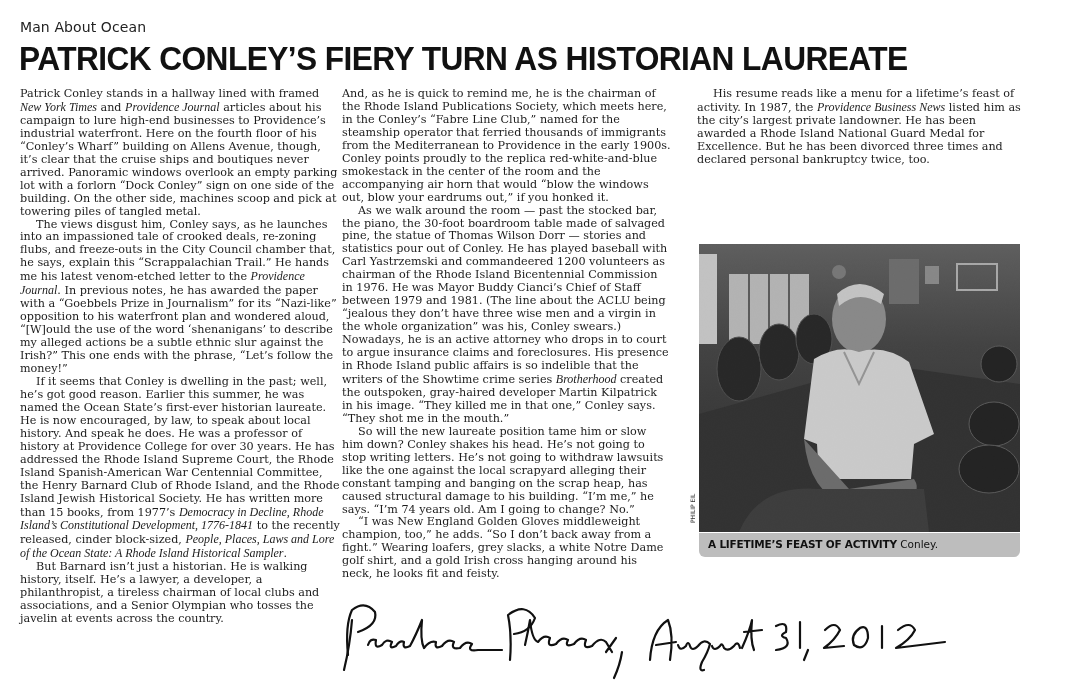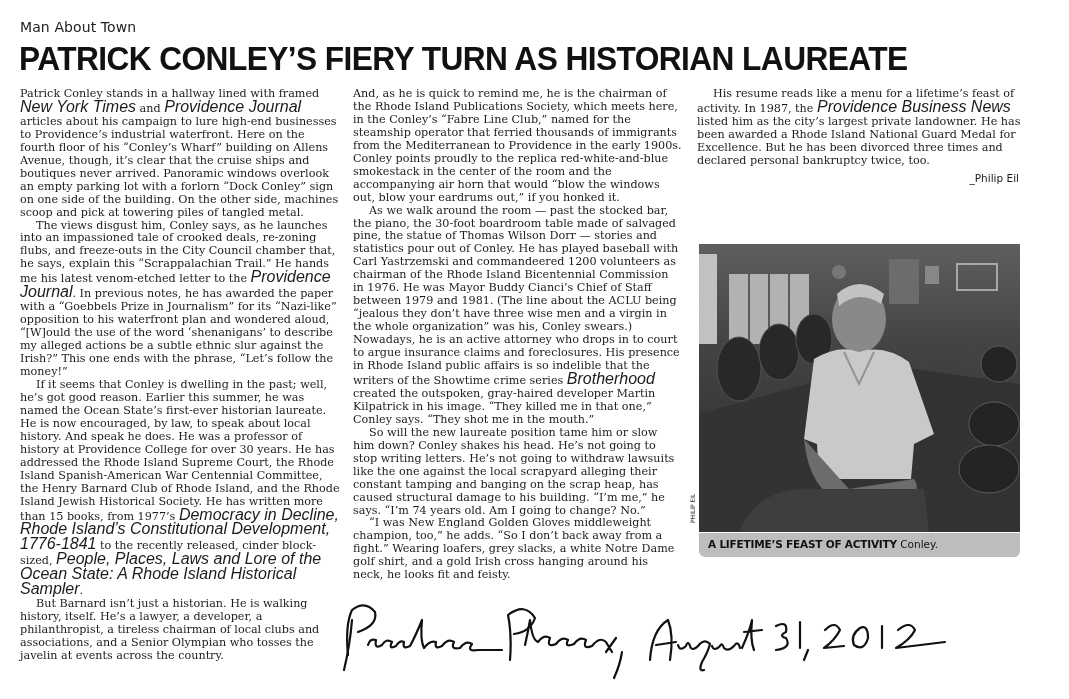--- a/index.html
+++ b/index.html
@@ -20,23 +20,23 @@
   }
 
   .col {
     position: absolute; top: 88px;
     font-family: "DejaVu Serif", serif; font-size: 11.2px; line-height: 12.95px;
     color: #1c1c1c; text-align: left;
   }
   .col p { text-indent: 0; }
   .col p.ind { text-indent: 16px; }
   .col1 { left: 20px; width: 320px; }
-  .col2 { left: 353px; width: 329px; }
+  .col2 { left: 342px; width: 329px; }
   .col3 { left: 697px; width: 330px; }
-  .col i { font-family: Liberation Sans, sans-serif; font-size: 16px; text-align: center; }
+  .col i { font-family: Liberation Serif, serif; font-size: 12px; text-align: center; }
 
   .byline {
     text-align: right; font-family: "DejaVu Sans", sans-serif; font-size: 10.5px;
     margin-top: 4px; padding-right: 8px;
   }
 
   .photo-wrap { position: absolute; left: 697px; top: 242px; width: 325px; height: 318px; }
   .photo {
     position: absolute; left: 2px; top: 2px; width: 321px; height: 288px;
     background: #2a2a2a; overflow: hidden;
@@ -52,38 +52,37 @@
     padding: 5px 0 8px 9px; font-family: "DejaVu Sans", sans-serif; font-size: 10.5px; color: #111;
     white-space: nowrap;
   }
   .caption b { font-weight: 700; letter-spacing: -0.2px; }
 
   .signature { position: absolute; left: 330px; top: 590px; width: 650px; height: 100px; }
 </style>
 </head>
 <body>
 
-<div class="kicker">Man About Town</div>
+<div class="kicker">Man About Ocean</div>
 <h1 class="headline">PATRICK CONLEY’S FIERY TURN AS HISTORIAN LAUREATE</h1>
 
 <div class="col col1">
     <p><span>Patrick Conley stands in a hallway lined with framed </span><i>New York Times</i><span> and </span><i>Providence Journal</i><span> articles about his campaign to lure high-end businesses to Providence’s industrial waterfront. Here on the fourth floor of his “Conley’s Wharf” building on Allens Avenue, though, it’s clear that the cruise ships and boutiques never arrived. Panoramic windows overlook an empty parking lot with a forlorn “Dock Conley” sign on one side of the building. On the other side, machines scoop and pick at towering piles of tangled metal.</span></p>
     <p class="ind"><span>The views disgust him, Conley says, as he launches into an impassioned tale of crooked deals, re-zoning flubs, and freeze-outs in the City Council chamber that, he says, explain this “Scrappalachian Trail.” He hands me his latest venom-etched letter to the </span><i>Providence Journal</i><span>. In previous notes, he has awarded the paper with a “Goebbels Prize in Journalism” for its “Nazi-like” opposition to his waterfront plan and wondered aloud, “[W]ould the use of the word ‘shenanigans’ to describe my alleged actions be a subtle ethnic slur against the Irish?” This one ends with the phrase, “Let’s follow the money!”</span></p>
     <p class="ind"><span>If it seems that Conley is dwelling in the past; well, he’s got good reason. Earlier this summer, he was named the Ocean State’s first-ever historian laureate. He is now encouraged, by law, to speak about local history. And speak he does. He was a professor of history at Providence College for over 30 years. He has addressed the Rhode Island Supreme Court, the Rhode Island Spanish-American War Centennial Committee, the Henry Barnard Club of Rhode Island, and the Rhode Island Jewish Historical Society. He has written more than 15 books, from 1977’s </span><i>Democracy in Decline, Rhode Island’s Constitutional Development, 1776-1841</i><span> to the recently released, cinder block-sized, </span><i>People, Places, Laws and Lore of the Ocean State: A Rhode Island Historical Sampler</i><span>.</span></p>
     <p class="ind"><span>But Barnard isn’t just a historian. He is walking history, itself. He’s a lawyer, a developer, a philanthropist, a tireless chairman of local clubs and associations, and a Senior Olympian who tosses the javelin at events across the country.</span></p>
   </div>
 <div class="col col2">
     <p><span>And, as he is quick to remind me, he is the chairman of the Rhode Island Publications Society, which meets here, in the Conley’s “Fabre Line Club,” named for the steamship operator that ferried thousands of immigrants from the Mediterranean to Providence in the early 1900s. Conley points proudly to the replica red-white-and-blue smokestack in the center of the room and the accompanying air horn that would “blow the windows out, blow your eardrums out,” if you honked it.</span></p>
     <p class="ind"><span>As we walk around the room — past the stocked bar, the piano, the 30-foot boardroom table made of salvaged pine, the statue of Thomas Wilson Dorr — stories and statistics pour out of Conley. He has played baseball with Carl Yastrzemski and commandeered 1200 volunteers as chairman of the Rhode Island Bicentennial Commission in 1976. He was Mayor Buddy Cianci’s Chief of Staff between 1979 and 1981. (The line about the ACLU being “jealous they don’t have three wise men and a virgin in the whole organization” was his, Conley swears.) Nowadays, he is an active attorney who drops in to court to argue insurance claims and foreclosures. His presence in Rhode Island public affairs is so indelible that the writers of the Showtime crime series </span><i>Brotherhood</i><span> created the outspoken, gray-haired developer Martin Kilpatrick in his image. “They killed me in that one,” Conley says. “They shot me in the mouth.”</span></p>
     <p class="ind"><span>So will the new laureate position tame him or slow him down? Conley shakes his head. He’s not going to stop writing letters. He’s not going to withdraw lawsuits like the one against the local scrapyard alleging their constant tamping and banging on the scrap heap, has caused structural damage to his building. “I’m me,” he says. “I’m 74 years old. Am I going to change? No.”</span></p>
     <p class="ind"><span>“I was New England Golden Gloves middleweight champion, too,” he adds. “So I don’t back away from a fight.” Wearing loafers, grey slacks, a white Notre Dame golf shirt, and a gold Irish cross hanging around his neck, he looks fit and feisty.</span></p>
   </div>
 <div class="col col3">
 <p class="ind"><span>His resume reads like a menu for a lifetime’s feast of activity. In 1987, the </span><i>Providence Business News</i><span> listed him as the city’s largest private landowner. He has been awarded a Rhode Island National Guard Medal for Excellence. But he has been divorced three times and declared personal bankruptcy twice, too.</span></p>
-    <div class="byline">_Philip Eil</div>
   </div>
 
 <div class="photo-wrap">
   <div class="photo">
     <svg width="321" height="288" viewBox="0 0 321 288">
       <defs>
         <filter id="grain">
             <feTurbulence type="fractalNoise" baseFrequency="0.9" numOctaves="2" result="n"></feTurbulence>
             <feColorMatrix type="saturate" values="0"></feColorMatrix>
             <feComponentTransfer>

